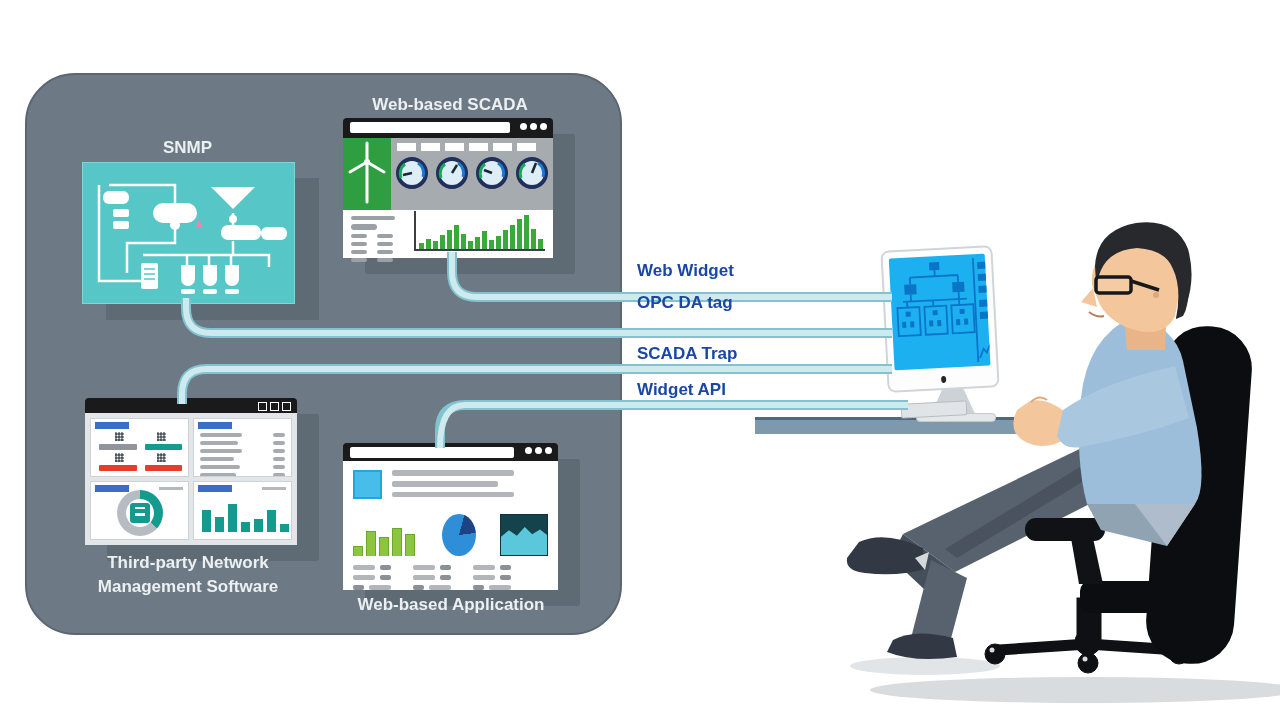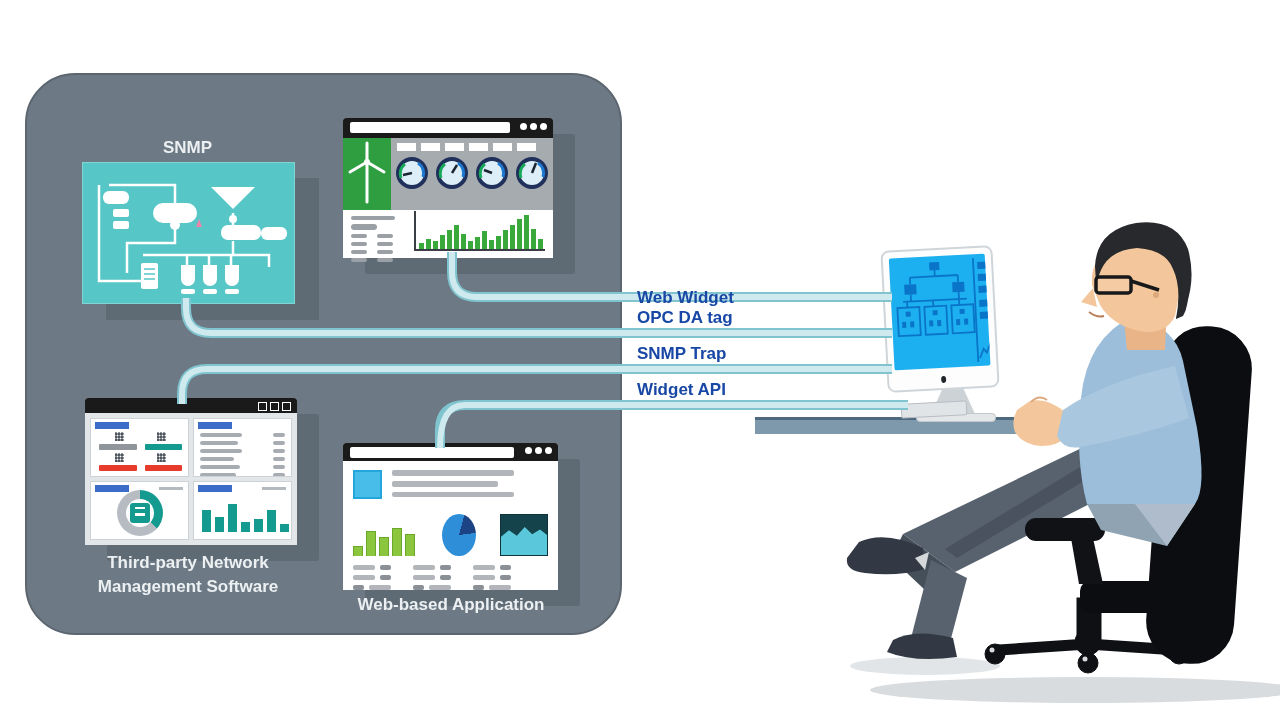--- a/index.html
+++ b/index.html
@@ -112,26 +112,27 @@
     <g fill="none">
       <path d="M892,369 L207,369 Q182,369 182,394 L182,404" stroke="#7fc4cf" stroke-width="10"></path>
       <path d="M892,369 L207,369 Q182,369 182,394 L182,404" stroke="#cfeaef" stroke-width="6"></path>
     </g>
     <g fill="none">
       <path d="M908,405 L465,405 Q440,405 440,430 L440,448" stroke="#7fc4cf" stroke-width="10"></path>
       <path d="M908,405 L465,405 Q440,405 440,448 L440,448" stroke="#cfeaef" stroke-width="6"></path>
     </g>
   </svg>
 
-  <div class="conn-label" style="top:288px">Web Widget</div>
-  <div class="conn-label" style="top:308px">OPC DA tag</div>
-  <div class="conn-label" style="top:344px">SNMP Trap</div>
+  <div class="conn-label" style="top:261px">Web Widget</div>
+  <div class="conn-label" style="top:293px">OPC DA tag</div>
+  <div class="conn-label" style="top:344px">SCADA Trap</div>
   <div class="conn-label" style="top:380px">Widget API</div>
 
   <div class="node-label" style="left:120px;top:136px;width:135px">SNMP</div>
+  <div class="node-label" style="left:350px;top:93px;width:200px">Web-based SCADA</div>
   <div class="node-label" style="left:62px;top:551px;width:252px">Third-party Network Management Software</div>
   <div class="node-label" style="left:335px;top:593px;width:232px">Web-based Application</div>
 
   <div class="scada-panel">
     <svg width="211" height="140" viewBox="0 0 211 140">
       <g stroke="#ffffff" stroke-width="2.5" fill="none">
         <path d="M16 22 V118 H60"></path>
         <path d="M26 22 H92 V40"></path>
         <path d="M92 62 V80 H44 V110"></path>
         <path d="M150 50 V62"></path>

